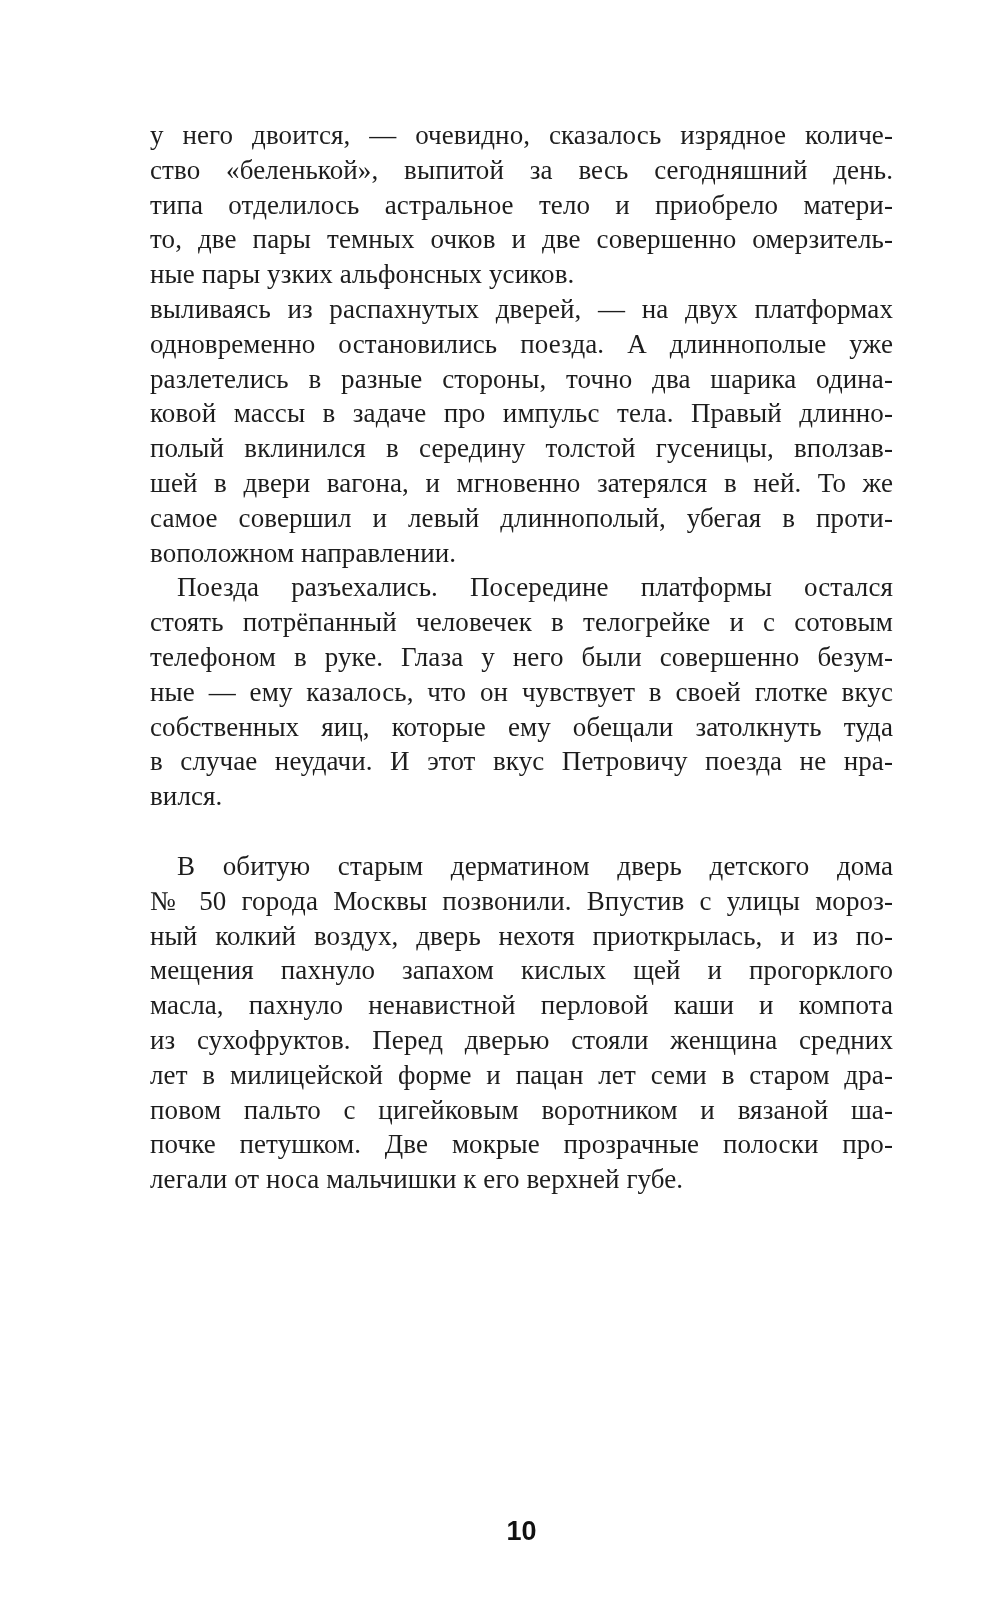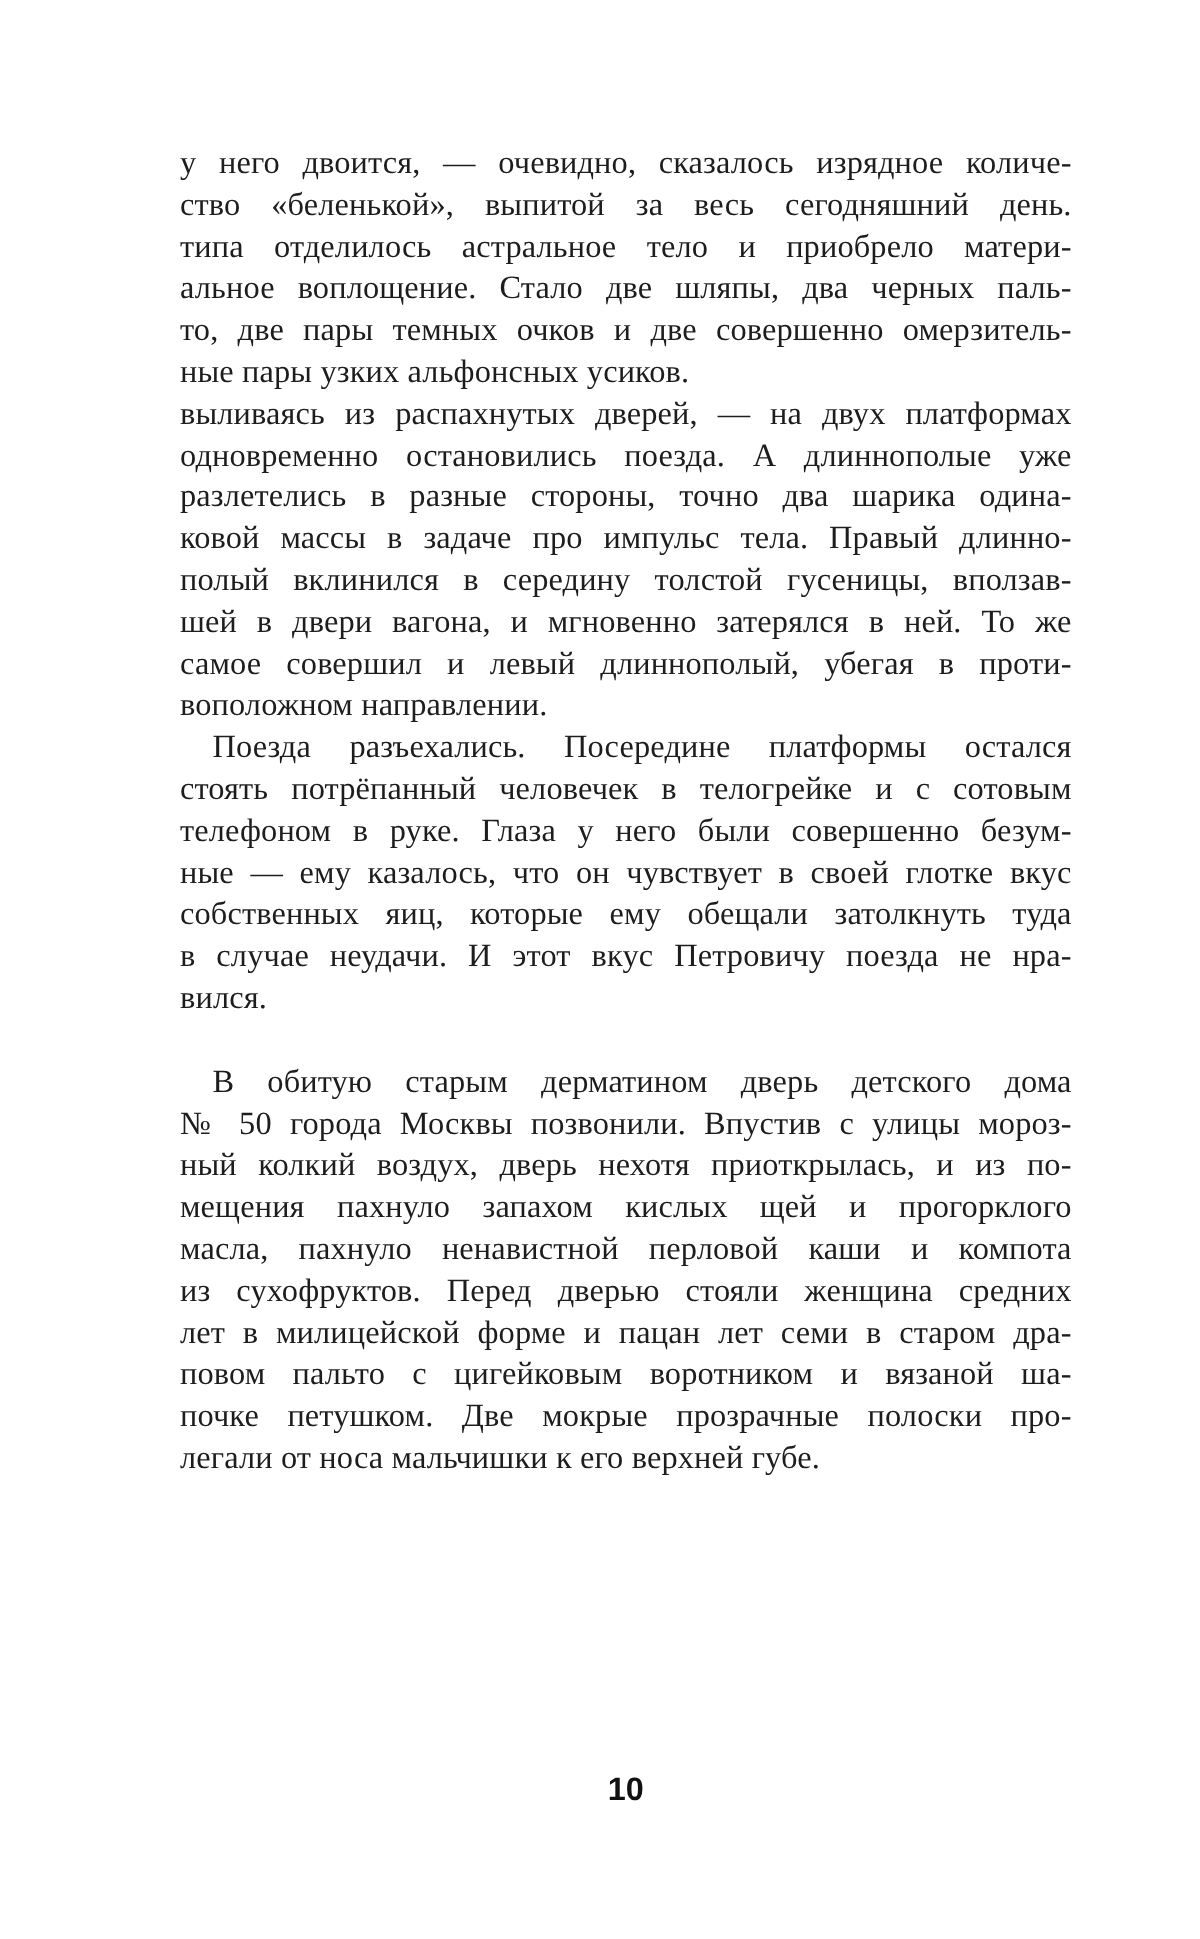--- a/index.html
+++ b/index.html
@@ -40,40 +40,39 @@
   }
   .line.last-line {
     text-align-last: left;
   }
   .line.indent {
     text-indent: 27px;
   }
   .page-number {
     position: absolute;
     left: 150px;
-    top: 1478px;
+    top: 1518px;
     width: 743px;
     text-align: center;
     font-family: "Liberation Sans", sans-serif;
     font-weight: 700;
     font-size: 27px;
     line-height: 27px;
     color: #111111;
   }
 </style>
 </head>
 <body>
 
 <div class="book-page">
   <div class="text-block">
       <div class="paragraph">
         <div class="line">у него двоится, — очевидно, сказалось изрядное количе-</div>
         <div class="line">ство «беленькой», выпитой за весь сегодняшний день.</div>
         <div class="line">типа отделилось астральное тело и приобрело матери-</div>
-        <div class="line">альное воплощение. Стало две шляпы, два черных паль-</div>
         <div class="line">то, две пары темных очков и две совершенно омерзитель-</div>
         <div class="line last-line">ные пары узких альфонсных усиков.</div>
       </div>
       <div class="paragraph">
         <div class="line">выливаясь из распахнутых дверей, — на двух платформах</div>
         <div class="line">одновременно остановились поезда. А длиннополые уже</div>
         <div class="line">разлетелись в разные стороны, точно два шарика одина-</div>
         <div class="line">ковой массы в задаче про импульс тела. Правый длинно-</div>
         <div class="line">полый вклинился в середину толстой гусеницы, вползав-</div>
         <div class="line">шей в двери вагона, и мгновенно затерялся в ней. То же</div>

